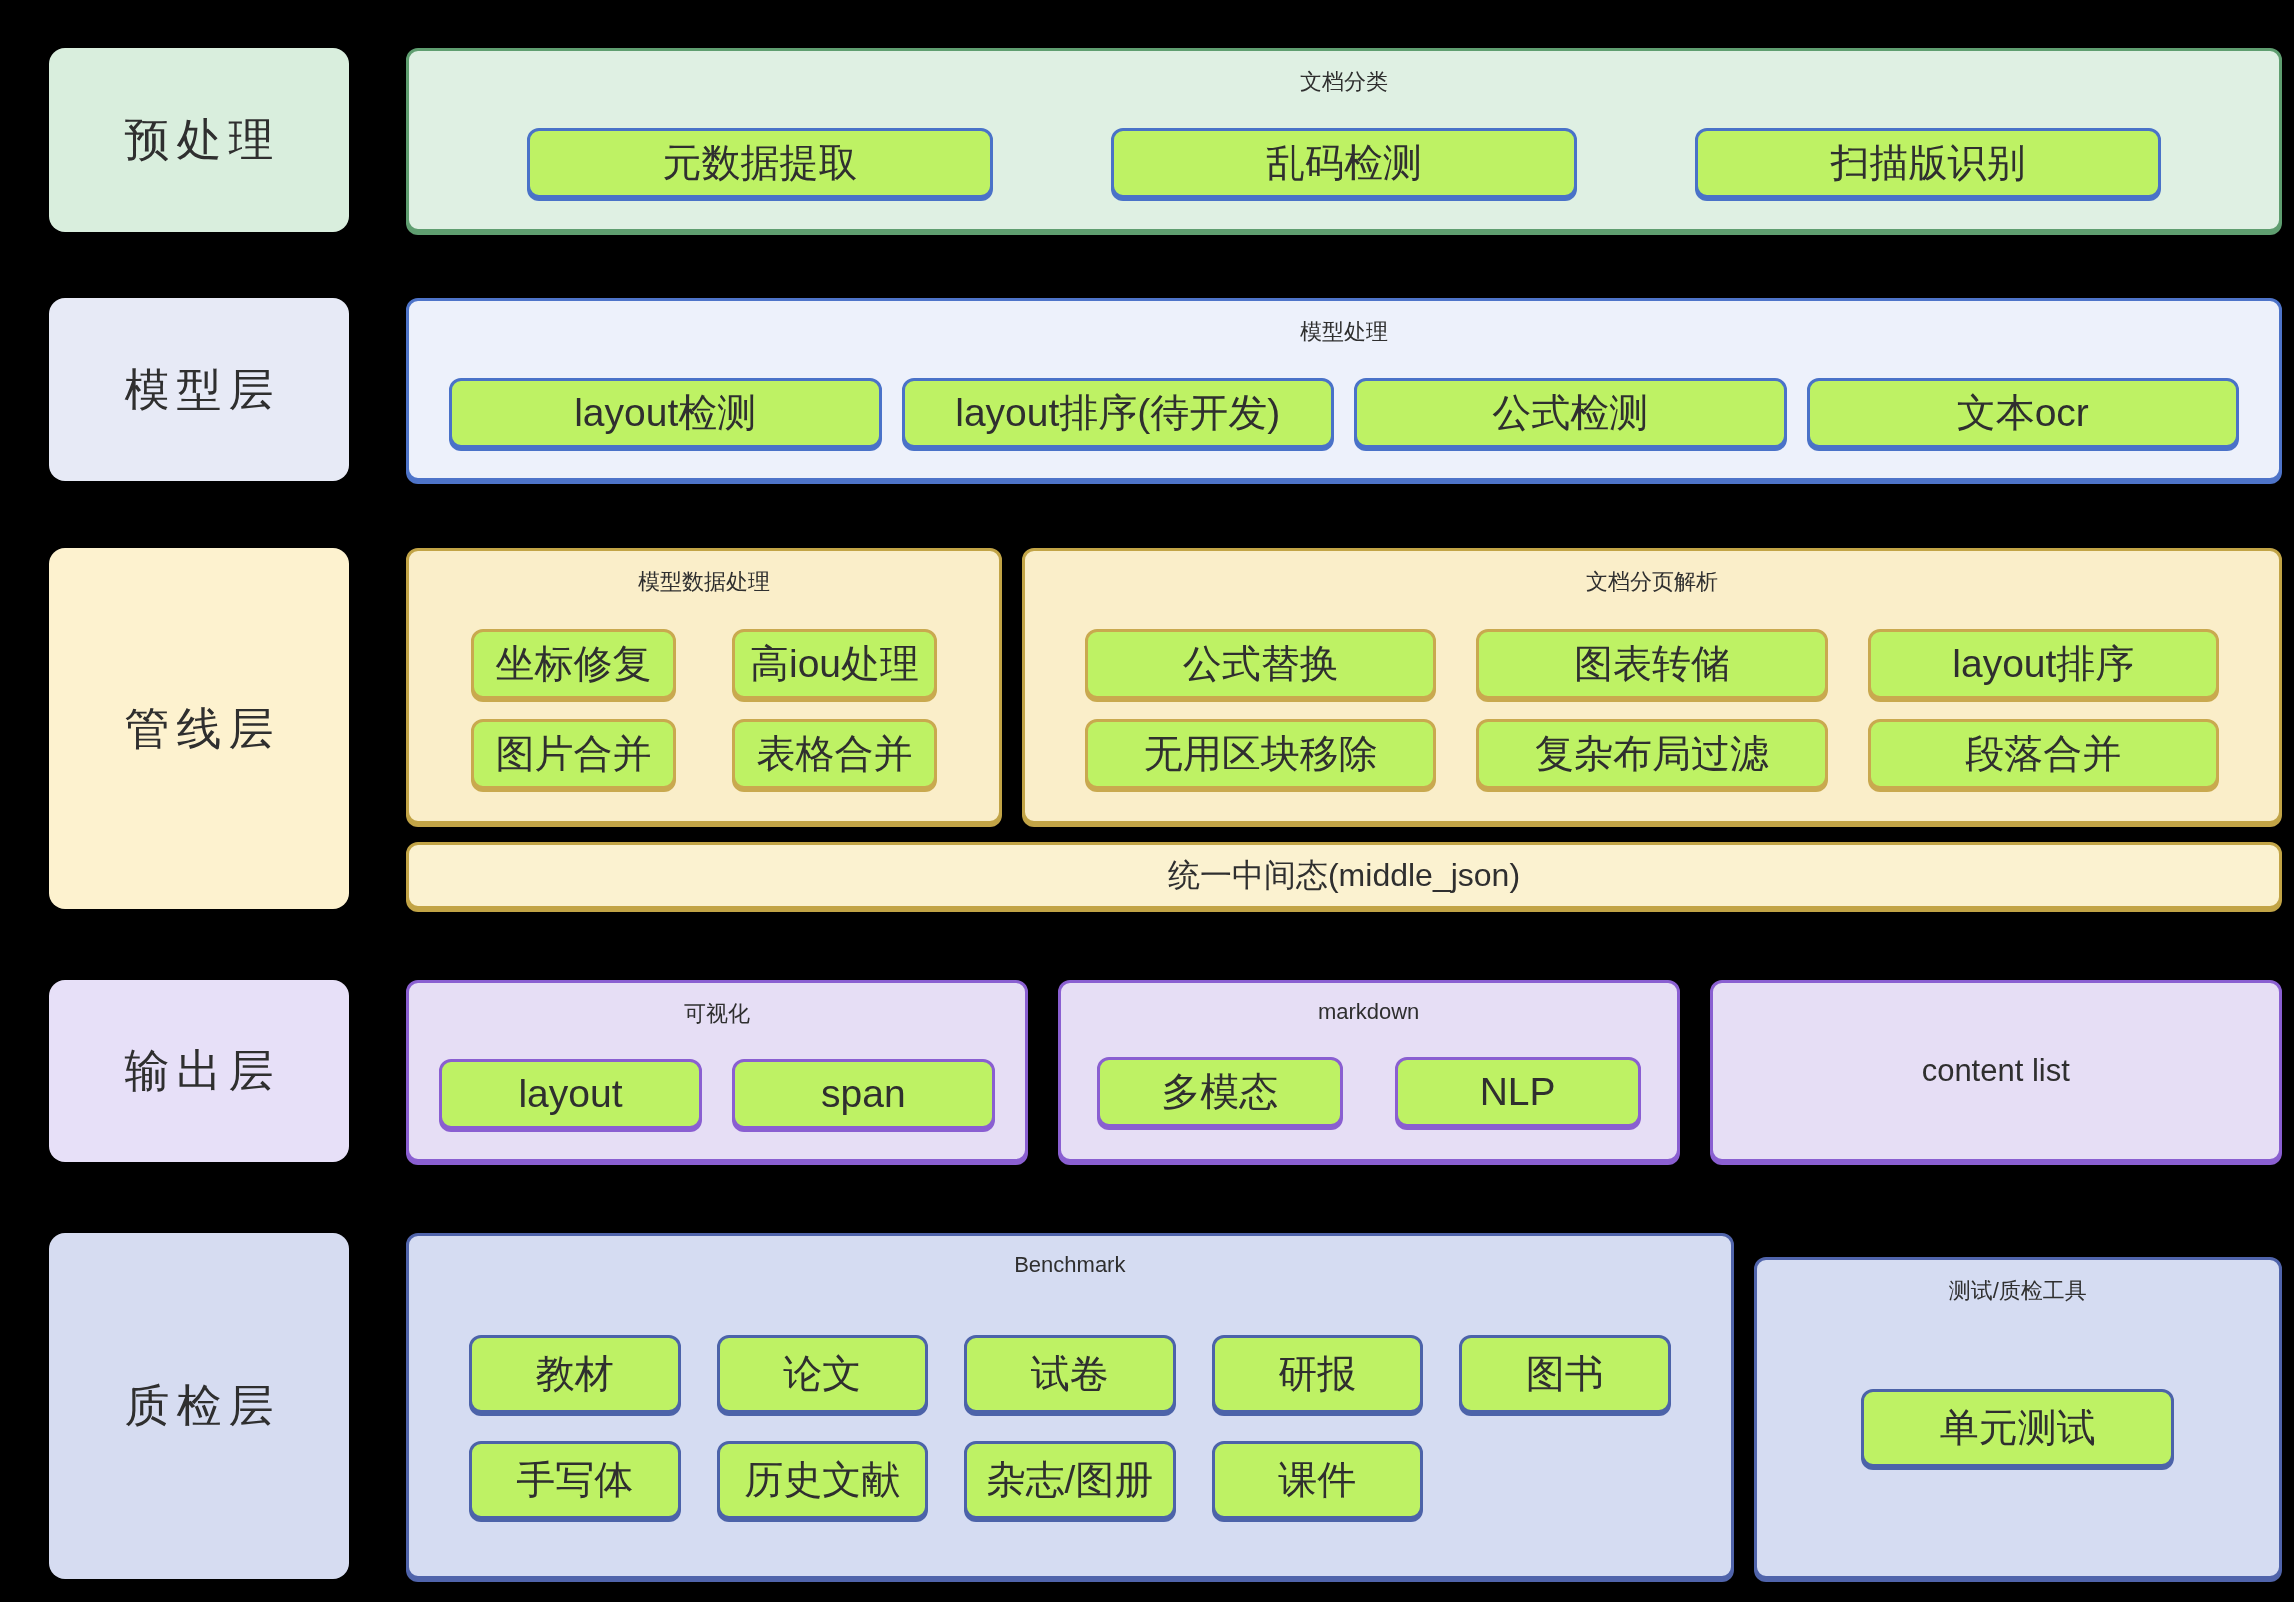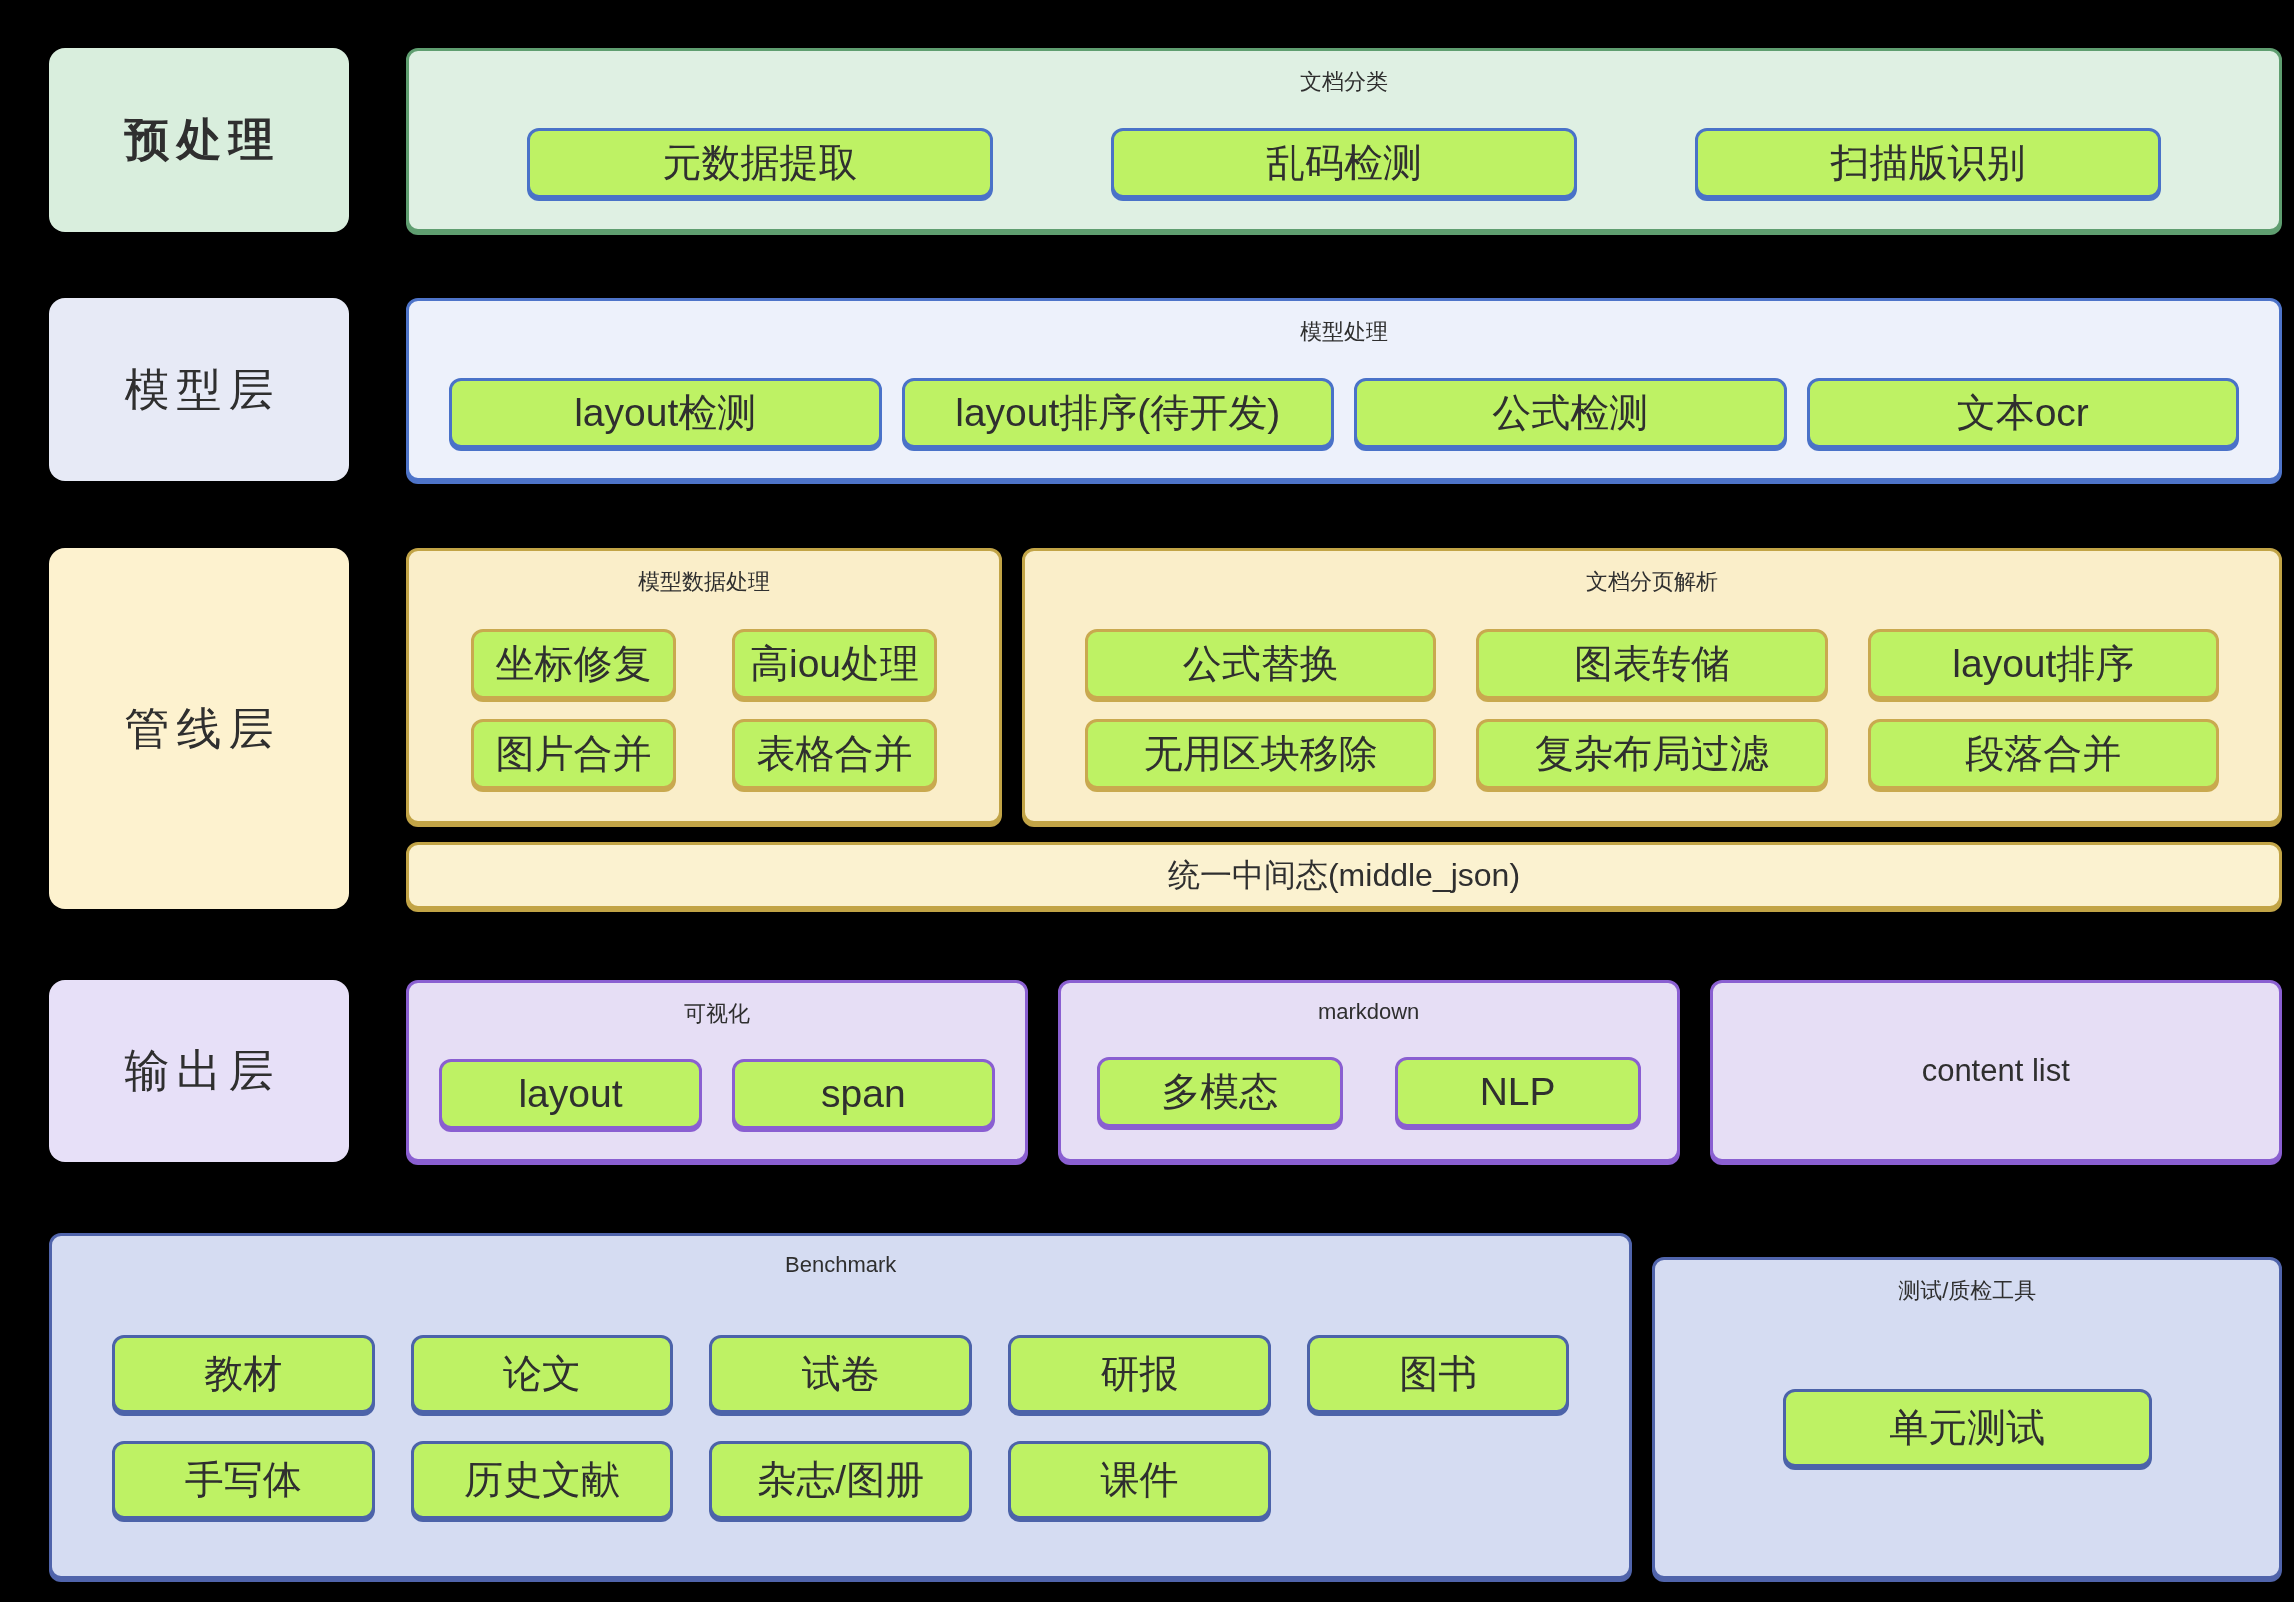--- a/index.html
+++ b/index.html
@@ -23,21 +23,21 @@
   .row-4{height:182px;margin-top:71px;}
   .row-5{height:346px;margin-top:71px;}
 
   .row-label{
     flex:0 0 300px;width:300px;
     border-radius:16px;
     display:flex;align-items:center;justify-content:center;
     font-size:45px;letter-spacing:7px;text-indent:7px;
     color:#2f2f2f;
   }
-  .lbl-green {background:var(--green-label-bg,#d9eedd);font-weight:bold;}
+  .lbl-green {background:var(--green-label-bg,#d9eedd);}
   .lbl-blue  {background:var(--blue-label-bg,#e7eaf6);}
   .lbl-yellow{background:var(--yellow-label-bg,#fdf2cf);}
   .lbl-purple{background:var(--purple-label-bg,#e7e0f8);}
   .lbl-indigo{background:var(--indigo-label-bg,#d6dcf1);}
 
   .row-content{flex:1;display:flex;gap:20px;min-width:0;}
   .row-content.column{flex-direction:column;gap:18px;}
   .subrow{display:flex;gap:20px;flex:1;}
 
   .theme-green {--bg:var(--green-bg,#dff0e3); --bd:var(--green-border,#5f9e70); --ib:var(--blue-item-border,#4a72c8);}
@@ -183,20 +183,21 @@
           <div class="item">NLP</div>
         </div>
       </div>
       <div class="group center-title" style="flex:0.92;">
         <div class="group-title">content list</div>
       </div>
     </div>
   </div>
 
   <div class="row row-5 theme-indigo">
+    <div class="row-label lbl-indigo">质检层</div>
     <div class="row-content" style="justify-content:center;">
       <div class="group g-benchmark">
         <div class="group-title">Benchmark</div>
         <div class="items items-grid-5">
           <div class="item">教材</div>
           <div class="item">论文</div>
           <div class="item">试卷</div>
           <div class="item">研报</div>
           <div class="item">图书</div>
           <div class="item">手写体</div>

